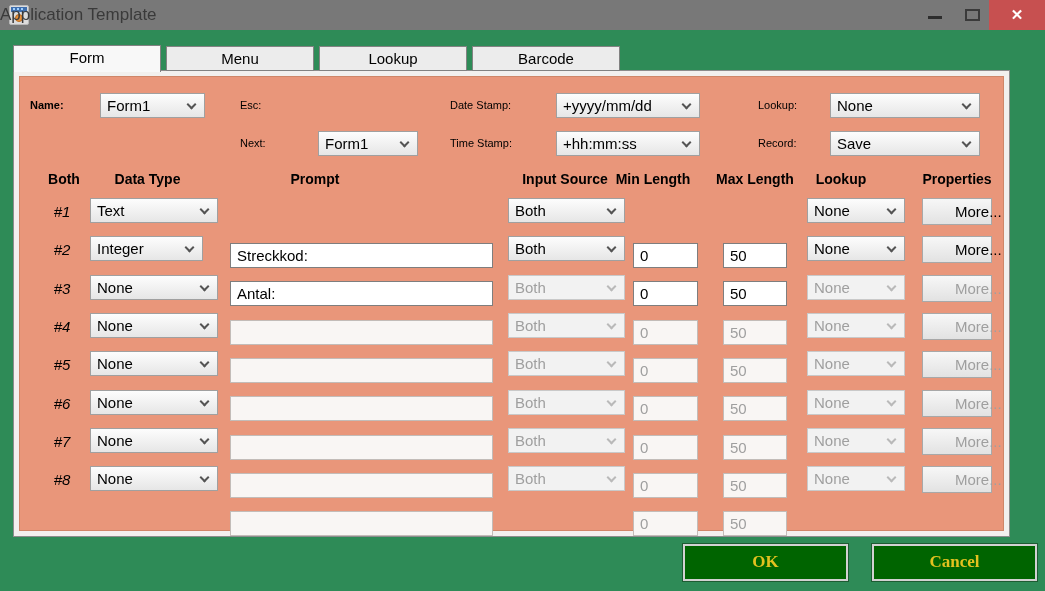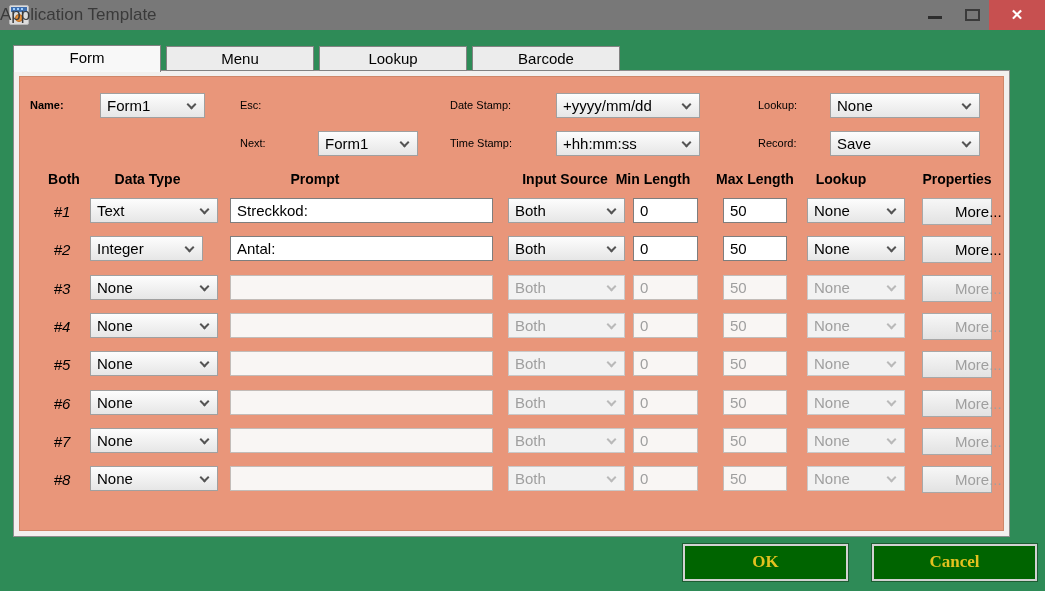--- a/index.html
+++ b/index.html
@@ -43,21 +43,21 @@
   .sel { position:absolute; height:25px; border:1px solid #a0a0a0;
     background:linear-gradient(#fdfdfd,#e6e6e6); font-size:15px; color:#000;
     padding:0 22px 0 6px; line-height:23px; z-index:5; white-space:nowrap; overflow:hidden; }
   .sel .chev { position:absolute; right:9px; top:7px; width:7px; height:7px;
     border-right:2px solid #545454; border-bottom:2px solid #545454; transform:rotate(45deg); }
   .sel.disabled { color:#9f9f9f; border-color:#c9c9c9; background:#f2f2f2; }
   .sel.disabled .chev { border-color:#b9b9b9; }
   
   .inp { position:absolute; height:25px; border:1px solid #7e7e7e; background:#fff;
     font-size:15px; color:#000; line-height:23px; padding:0 6px; z-index:5;
-    white-space:nowrap; overflow:hidden; }
+    white-space:nowrap; overflow:hidden;margin-top:45px; }
   .inp.disabled { border-color:#c3bcb8; background:#f9f6f4; color:#9f9f9f; }
   
   .more { position:absolute; height:27px; border:1px solid #a8a8a8;
     background:linear-gradient(#f7f7f7,#e2e2e2); font-size:15px; color:#000;
     text-align:left; line-height:25px; z-index:5;padding-left:32px; }
   .more.disabled { color:#9f9f9f; }
   
   .row { position:absolute; left:0; width:1045px; height:27px; z-index:5; }
   .row > * { top:0; }
   .linelbl { position:absolute; left:42px; width:40px; height:25px; line-height:27px;

